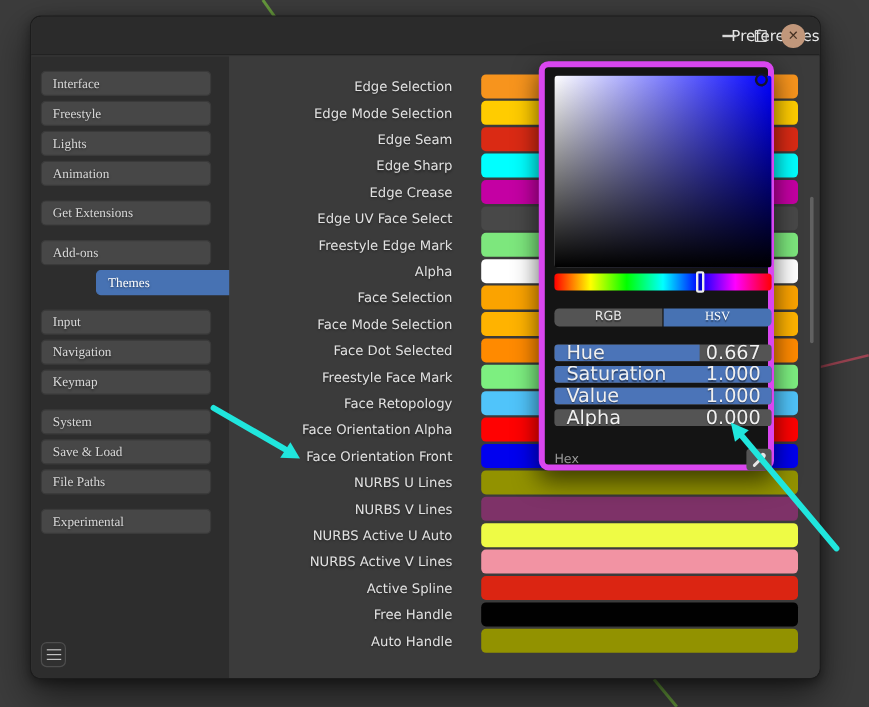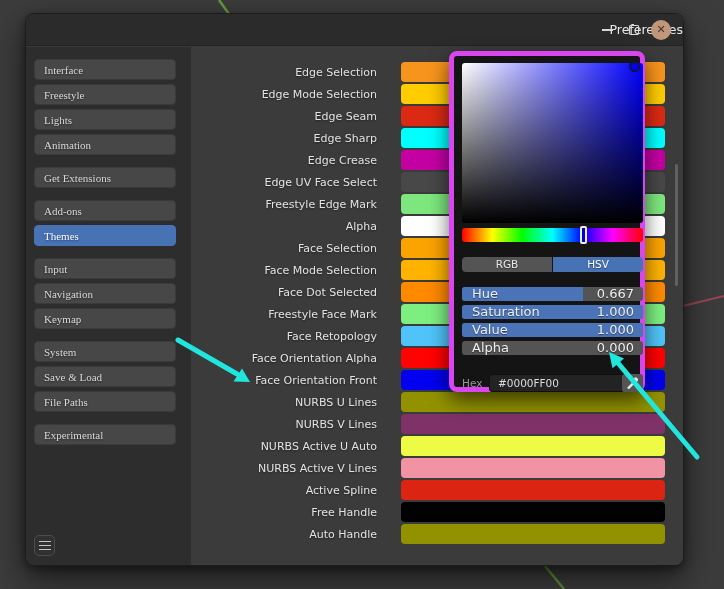--- a/index.html
+++ b/index.html
@@ -46,21 +46,21 @@
     background:#2d2d2d; padding:12px 8px 0 8px;
   }
   .side-item {
     width:142px; height:21px; line-height:20px;
     background:#474747; border:1px solid #3a3a3a; border-radius:4px;
     color:#d9d9d9; font-size:11px; padding-left:9px; margin-bottom:4px;
     text-shadow:0 1px 2px rgba(0,0,0,.45);
     white-space:nowrap; overflow:hidden; cursor:pointer;font-family:Liberation Serif, serif;
   }
   .side-item.group-start { margin-top:12px; }
-  .side-item.active { background:#4772b3; border-color:#4772b3; color:#fff; }
+  .side-item.active { background:#4772b3; border-color:#4772b3; color:#fff;margin-left:46px; }
   .menu-btn {
     position:absolute; left:8px; bottom:9px; width:21px; height:21px;
     background:#303030; border:1px solid #4d4d4d; border-radius:5px;
     display:flex; flex-direction:column; justify-content:center; gap:2.5px; align-items:center; cursor:pointer;
   }
   .menu-btn i { display:block; width:12px; height:1.5px; background:#c3c3c3; }
 
   
   .main {
     position:absolute; left:165px; top:33px; right:0; bottom:0;
@@ -110,30 +110,30 @@
   .tabs {
     position:absolute; left:8px; top:201px; width:181px; height:15px;
     display:flex; gap:1px;
   }
   .tab {
     flex:1; background:#545454; color:#e8e8e8; font-size:10.5px;
     text-align:center; line-height:15px; cursor:pointer;
     text-shadow:0 1px 1px rgba(0,0,0,.4);
   }
   .tab:first-child { border-radius:4px 0 0 4px; }
-  .tab:last-child  { border-radius:0 4px 4px 0; }
+  .tab:last-child  { border-radius:0 4px 4px 0;font-family:Liberation Serif, serif; }
   .tab.active { background:#4772b3; color:#fff; }
   .sliders { position:absolute; left:8px; top:231px; width:181px; }
   .slider {
     position:relative; height:14px; margin-bottom:4px;
     background:#545454; border-radius:3px; overflow:hidden; cursor:ew-resize;
   }
   .slider .fill { position:absolute; left:0; top:0; bottom:0; background:#4b74b8; }
   .slider .sl, .slider .sv {
-    position:absolute; top:0; line-height:14px; font-size:13px; color:#f0f0f0;
+    position:absolute; top:0; line-height:14px; font-size:16px; color:#f0f0f0;
     text-shadow:0 1px 1px rgba(0,0,0,.5);
   }
   .slider .sl { left:10px; }
   .slider .sv { right:9px; }
   .hex-row { position:absolute; left:8px; top:318px; width:181px; height:18px; }
   .hex-label { position:absolute; left:0; top:0; line-height:18px; font-size:10.5px; color:#979797; }
   .hex-input {
     position:absolute; left:27px; top:0; width:136px; height:18px;
     background:#232323; border:1px solid #101010; border-radius:3px;
     color:#dcdcdc; font-size:10.5px; font-family:"DejaVu Sans", sans-serif;
@@ -313,21 +313,20 @@
       <span class="sv">1.000</span>
     </div>
       <div class="slider">
       <div class="fill" style="width: 0%;"></div>
       <span class="sl">Alpha</span>
       <span class="sv">0.000</span>
     </div>
   </div>
   <div class="hex-row">
     <span class="hex-label">Hex</span>
-    <input class="hex-input" value="#0000FF00" style="">
     <div class="dropper-btn">
       <svg width="16" height="16" viewBox="0 0 20 20">
         <line x1="4.5" y1="16" x2="12" y2="8.5" stroke="#e5e5e5" stroke-width="3" stroke-linecap="round"></line>
         <path d="M11.5 3.8 a2.9 2.9 0 0 1 4.4 3.7 l-2.4 2.6 -4.1 -4.1 z" fill="#e5e5e5"></path>
       </svg>
     </div>
   </div>
 </div>
 
 <svg id="annotations" class="layer">

